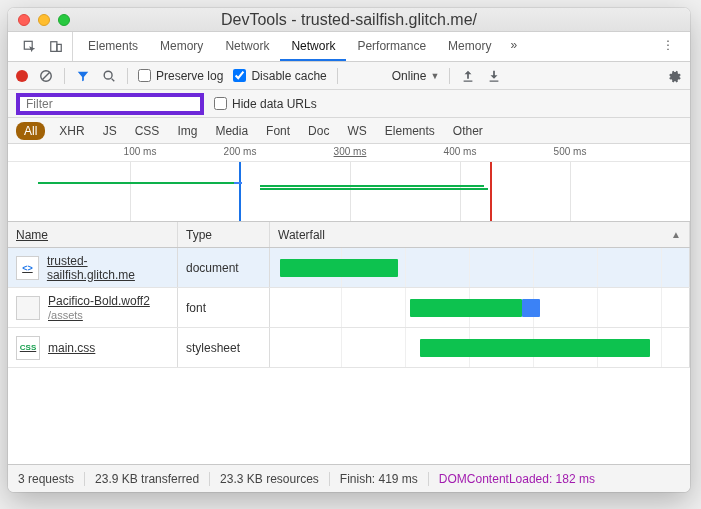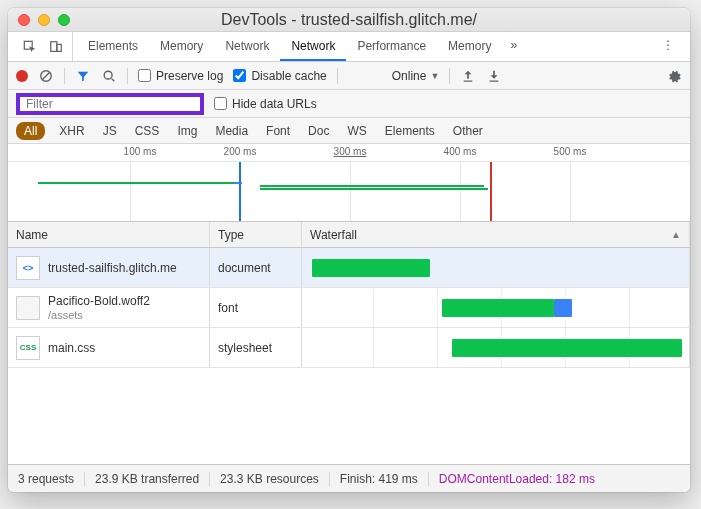--- a/index.html
+++ b/index.html
@@ -133,21 +133,21 @@
     display:flex;
     background:#f3f3f3;
     font-weight:400;
     color:#333;
   }
   .thead .col, .row .col {
     border-right:1px solid #dcdcdc;
     padding: 5px 8px;
     display:flex; align-items:center;
   }
-  .c-name { width:202px; }
+  .c-name { width:170px;text-decoration:underline; }
   .c-type { width:92px; }
   .c-wf { flex:1; position:relative; }
   .thead .c-wf { justify-content:space-between;}
   .sortarrow { color:#777; font-size:10px;}
   .rows { flex:1; background:#fff; overflow:auto;}
   .row { height:40px; display:flex; border-bottom:1px solid #e4e4e4;}
   .row.selected { background:#e8f1fb;}
   .row .c-name { gap:8px;}
   .fileicon { width:24px; height:24px; border:1px solid #cfcfcf; background:#fff; display:flex; align-items:center; justify-content:center; font-size:9px; font-weight:bold;}
   .fihtml { color:#1a73e8;}

